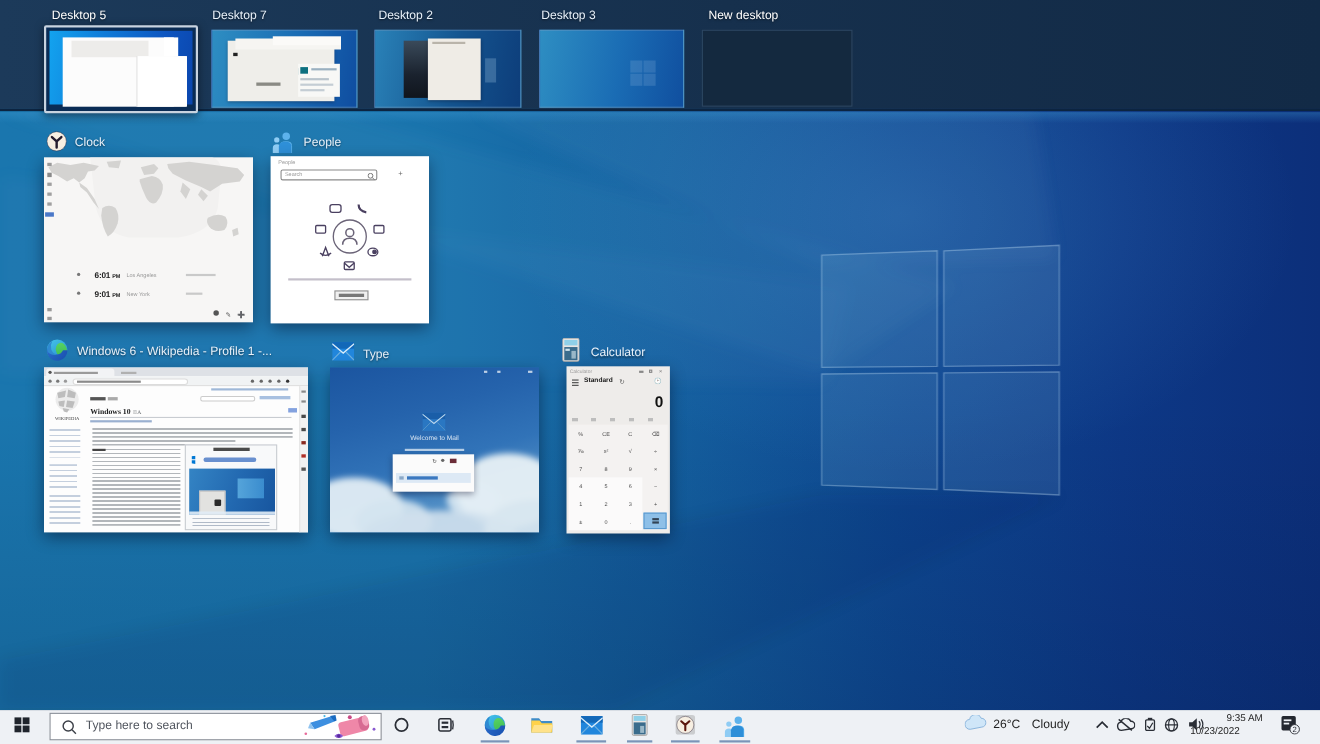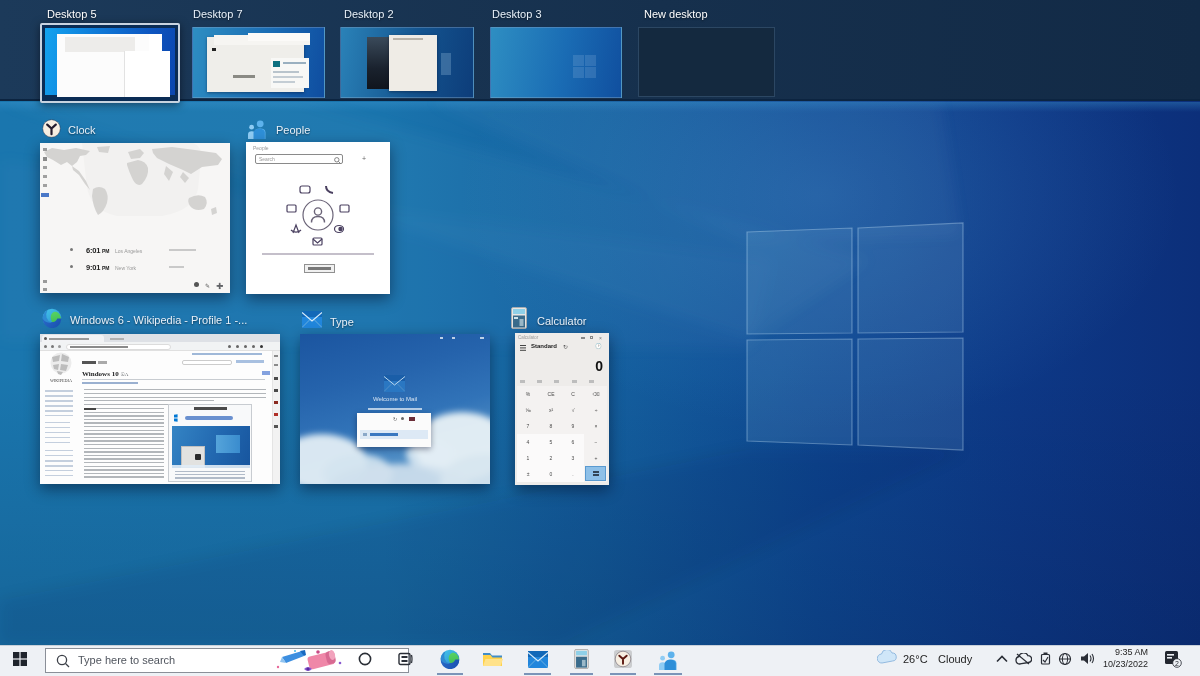--- a/index.html
+++ b/index.html
@@ -397,21 +397,21 @@
 
 <svg class="abs" style="left:13px;top:652px;" width="14" height="14" viewBox="0 0 14 14">
   <g fill="#1f242c">
       <rect x="0" y="0" width="6.4" height="6.4"></rect>
       <rect x="7.6" y="0" width="6.4" height="6.4"></rect>
       <rect x="0" y="7.6" width="6.4" height="6.4"></rect>
       <rect x="7.6" y="7.6" width="6.4" height="6.4"></rect>
     </g>
 </svg>
 
-<div class="abs" style="left:45px;top:648px;width:364px;height:25px;background:#fff;border:1px solid #8a8f98;">
+<div class="abs" style="left:45px;top:648px;width:302px;height:25px;background:#fff;border:1px solid #8a8f98;">
   <svg class="abs" style="left:10px;top:5px;" width="14" height="14" viewBox="0 0 14 14">
     <circle cx="6" cy="6" r="4.6" fill="none" stroke="#3c4048" stroke-width="1.3"></circle>
     <line x1="9.5" y1="9.5" x2="13" y2="13" stroke="#3c4048" stroke-width="1.3"></line>
   </svg>
   <div class="abs" style="left:32px;top:5px;color:#50555e;font-size:11px;">Type here to search</div>
 
   <svg class="abs" style="left:228px;top:0px;" width="72" height="24" viewBox="0 0 72 24">
     <polygon points="8,8 28,2 30,7 12,14" fill="#3d8fe0"></polygon>
     <polygon points="8,8 12,14 6,13" fill="#8fc3f0"></polygon>
     <polygon points="26,2 31,1 32,6 30,7" fill="#1a6ac0"></polygon>
@@ -508,21 +508,21 @@
   <circle cx="7" cy="7" r="5.5" fill="none" stroke="#2a2e36" stroke-width="1.2"></circle>
   <ellipse cx="7" cy="7" rx="2.6" ry="5.5" fill="none" stroke="#2a2e36" stroke-width="1"></ellipse>
   <line x1="1.5" y1="7" x2="12.5" y2="7" stroke="#2a2e36" stroke-width="1"></line>
 </svg>
 <svg class="abs" style="left:1080px;top:652px;" width="15" height="13" viewBox="0 0 15 13">
   <polygon points="1,4.5 4,4.5 8,1 8,12 4,8.5 1,8.5" fill="#2a2e36"></polygon>
   <path d="M10,3.5 q2,3 0,6 M12,2 q3,4.5 0,9" fill="none" stroke="#2a2e36" stroke-width="1.1"></path>
 </svg>
 
 <div class="abs" style="left:1082px;top:647px;width:66px;text-align:right;color:#1f1f1f;font-size:9px;">9:35 AM</div>
-<div class="abs" style="left:1082px;top:659px;width:66px;text-align:right;color:#1f1f1f;font-size:9px;">10/23/2022</div>
+<div class="abs" style="left:1082px;top:659px;width:66px;text-align:left;color:#1f1f1f;font-size:9px;">10/23/2022</div>
 
 <svg class="abs" style="left:1164px;top:650px;" width="18" height="18" viewBox="0 0 18 18">
   <rect x="1" y="1" width="13" height="13" rx="1.5" fill="#23272f"></rect>
   <rect x="3" y="4" width="7" height="1.6" fill="#eef1f5"></rect>
   <rect x="3" y="7" width="5" height="1.6" fill="#eef1f5"></rect>
   <circle cx="13" cy="13" r="4.3" fill="#eef1f5" stroke="#23272f" stroke-width="0.8"></circle>
   <text x="13" y="15.6" font-size="7" fill="#23272f" text-anchor="middle">2</text>
 </svg>
 
 </body></html>

